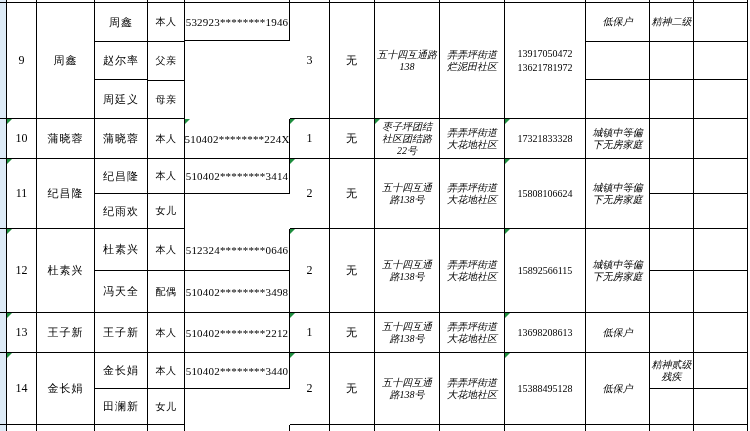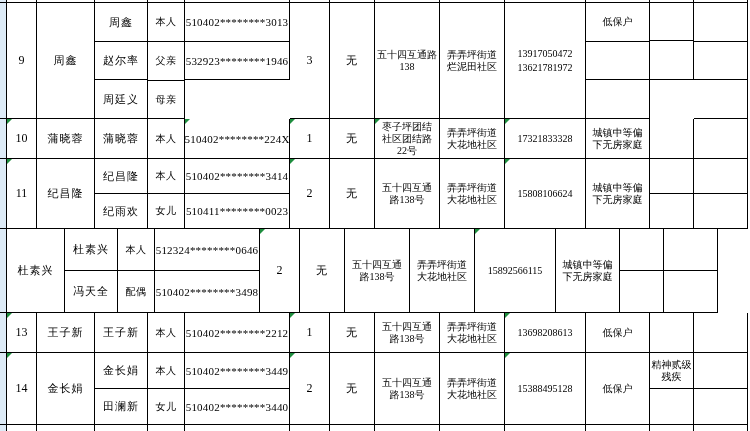--- a/index.html
+++ b/index.html
@@ -17,21 +17,21 @@
   .stack > .cell{width:100%;}
   .sliver{background:#DDEBF7;}
   
   .c-sl{width:7px}.c-no{width:30px}.c-hh{width:58px}.c-nm{width:53px}
   .c-rel{width:37px}.c-id{width:105px}.c-cnt{width:40px}.c-wu{width:45px}
   .c-ad{width:65px}.c-st{width:65px}.c-ph{width:81px}.c-hs{width:64px}
   .c-rm{width:44px}.c-la{width:54px}
   
   .f-name{font-size:11px;letter-spacing:1px;}
   .f-rel{font-size:10px;letter-spacing:0.5px;}
-  .f-sm{font-size:10px;line-height:12px;letter-spacing:0;}
+  .f-sm{font-size:10px;line-height:12px;letter-spacing:0;font-style:italic;}
   .f-id{font-size:11px;letter-spacing:0.2px;}
   .f-phone{font-size:10px;line-height:14px;text-align:right;}
   .f-count{font-size:12px;}
   .f-rownum{font-size:12px;}
   .flag{position:absolute;top:0;left:0;width:0;height:0;
         border-top:5px solid #1E8E3E;border-right:5px solid transparent;}
 </style>
 </head>
 <body>
 
@@ -62,37 +62,37 @@
       <div class="cell f-name" style="height:39px">周鑫</div>
       <div class="cell f-name" style="height:38px">赵尔率</div>
       <div class="cell f-name" style="height:39px">周廷义</div>
     </div>
     <div class="stack c-rel">
       <div class="cell f-rel" style="height:39px">本人</div>
       <div class="cell f-rel" style="height:39px">父亲</div>
       <div class="cell f-rel" style="height:38px">母亲</div>
     </div>
     <div class="stack c-id">
-      <div class="cell f-id" style="height:39px">510402********3013</div>
       <div class="cell f-id" style="height:38px">532923********1946</div>
     </div>
     <div class="cell c-cnt f-count">3</div>
     <div class="cell c-wu f-name">无</div>
     <div class="cell c-ad f-sm">五十四互通路
 138</div>
     <div class="cell c-st f-sm">弄弄坪街道
 烂泥田社区</div>
     <div class="cell c-ph f-phone">13917050472
 13621781972</div>
     <div class="stack c-hs">
       <div class="cell f-sm" style="height:39px">低保户</div>
       <div class="cell f-sm" style="height:38px"></div>
       <div class="cell f-sm" style="height:39px"></div>
     </div>
     <div class="stack c-rm">
+      <div class="cell f-sm" style="height:39px">精神二级</div>
       <div class="cell f-sm" style="height:38px"></div>
       <div class="cell f-sm" style="height:39px"></div>
     </div>
     <div class="stack c-la">
       <div class="cell" style="height:39px"></div>
       <div class="cell" style="height:38px"></div>
       <div class="cell" style="height:39px"></div>
     </div>
   </div>
 
@@ -142,21 +142,20 @@
     <div class="stack c-nm">
       <div class="cell f-name" style="height:35px">纪昌隆</div>
       <div class="cell f-name" style="height:35px">纪雨欢</div>
     </div>
     <div class="stack c-rel">
       <div class="cell f-rel" style="height:35px">本人</div>
       <div class="cell f-rel" style="height:35px">女儿</div>
     </div>
     <div class="stack c-id">
       <div class="cell f-id" style="height:35px">510402********3414</div>
-      <div class="cell f-id" style="height:35px">510411********0023</div>
     </div>
     <div class="cell c-cnt f-count">
       <span class="flag"></span>
       <span>2</span>
     </div>
     <div class="cell c-wu f-name">无</div>
     <div class="cell c-ad f-sm">五十四互通
 路138号</div>
     <div class="cell c-st f-sm">弄弄坪街道
 大花地社区</div>
@@ -171,20 +170,24 @@
       <div class="cell f-sm" style="height:35px"></div>
     </div>
     <div class="stack c-la">
       <div class="cell" style="height:35px"></div>
       <div class="cell" style="height:35px"></div>
     </div>
   </div>
 
   <div class="row" style="height:84px">
     <div class="cell c-sl sliver"></div>
+    <div class="cell c-no f-rownum">
+      <span class="flag"></span>
+      <span>12</span>
+    </div>
     <div class="cell c-hh f-name">杜素兴</div>
     <div class="stack c-nm">
       <div class="cell f-name" style="height:42px">杜素兴</div>
       <div class="cell f-name" style="height:42px">冯天全</div>
     </div>
     <div class="stack c-rel">
       <div class="cell f-rel" style="height:42px">本人</div>
       <div class="cell f-rel" style="height:42px">配偶</div>
     </div>
     <div class="stack c-id">
@@ -253,21 +256,20 @@
     <div class="cell c-hh f-name">金长娟</div>
     <div class="stack c-nm">
       <div class="cell f-name" style="height:36px">金长娟</div>
       <div class="cell f-name" style="height:36px">田澜新</div>
     </div>
     <div class="stack c-rel">
       <div class="cell f-rel" style="height:36px">本人</div>
       <div class="cell f-rel" style="height:36px">女儿</div>
     </div>
     <div class="stack c-id">
-      <div class="cell f-id" style="height:36px">510402********3449</div>
       <div class="cell f-id" style="height:36px">510402********3440</div>
     </div>
     <div class="cell c-cnt f-count">
       <span class="flag"></span>
       <span>2</span>
     </div>
     <div class="cell c-wu f-name">无</div>
     <div class="cell c-ad f-sm">五十四互通
 路138号</div>
     <div class="cell c-st f-sm">弄弄坪街道

